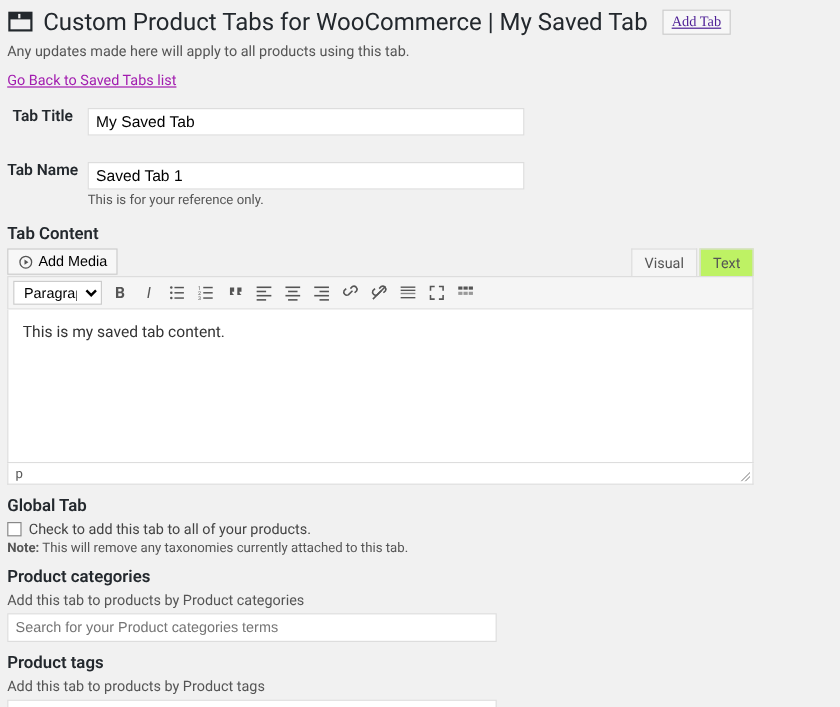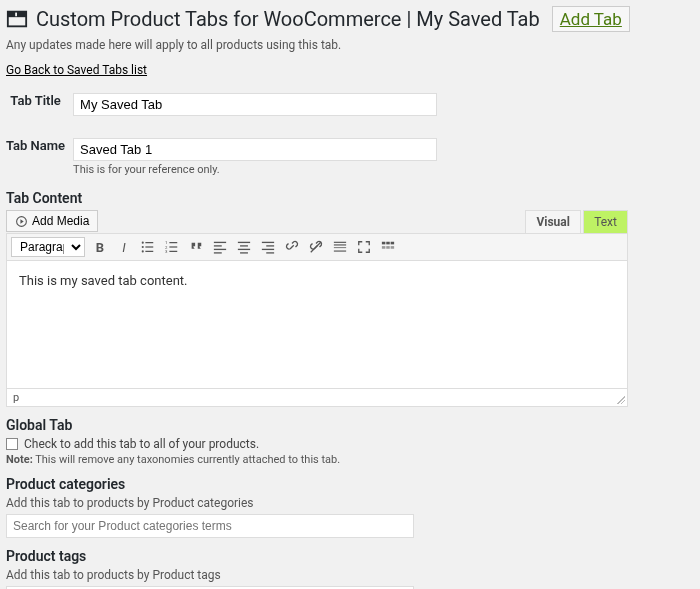--- a/index.html
+++ b/index.html
@@ -16,31 +16,32 @@
     font-size: 20px;
     font-weight: 400;
     margin: 0 0 6px 0;
     display: flex;
     align-items: center;
     gap: 8px;
   }
   h1.page-title svg { flex-shrink: 0; }
   .add-btn {
     display: inline-block;
-    font-size: 17px;
-    color: #4d7c0f;
+    font-size: 12px;
+    color: #4c1d95;
     border: 1px solid #ccc;
     padding: 2px 7px;
     text-decoration: underline;
     cursor: pointer;
     background: #f7f7f7;
     margin-left: 4px;
+    font-family: Liberation Serif, serif;
   }
   .subtext { font-size: 12px; color: #555; margin: 4px 0 10px 0; }
-  .back-link { color: #000000; font-size: 12px; text-decoration: underline; cursor: pointer; display: inline-block; margin-bottom: 12px; }
+  .back-link { color: #a21caf; font-size: 12px; text-decoration: underline; cursor: pointer; display: inline-block; margin-bottom: 12px; }
   table.form-table { border-collapse: collapse; }
   table.form-table th {
     text-align: center;
     font-size: 13px;
     font-weight: 600;
     padding: 4px 8px 4px 0;
     vertical-align: top;
     min-width: 58px;
   }
   table.form-table td { padding: 4px 0; vertical-align: top; }
@@ -70,21 +71,21 @@
     display: inline-block;
     border: 1px solid #ddd;
     border-bottom: none;
     background: #bef264;
     padding: 4px 10px;
     font-size: 12px;
     color: #555;
     cursor: pointer;
     margin-left: -1px;
   }
-  .editor-tab.active { background: #f5f5f5; font-weight: bold; }
+  .editor-tab.active { background: #f5f5f5; }
   .toolbar {
     border: 1px solid #ddd;
     background: #f5f5f5;
     padding: 3px 4px;
     display: flex;
     align-items: center;
     gap: 6px;
   }
   .fmt-select {
     font-size: 12px;

